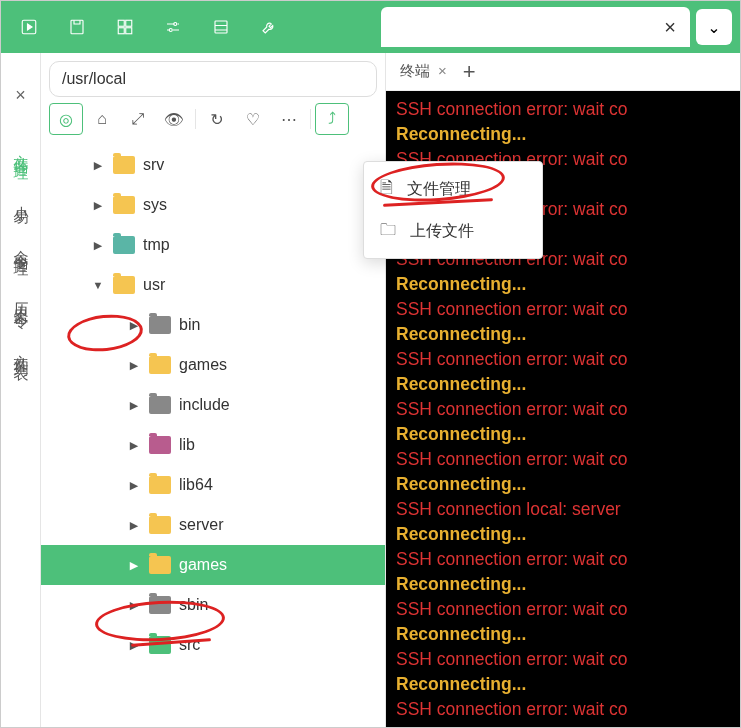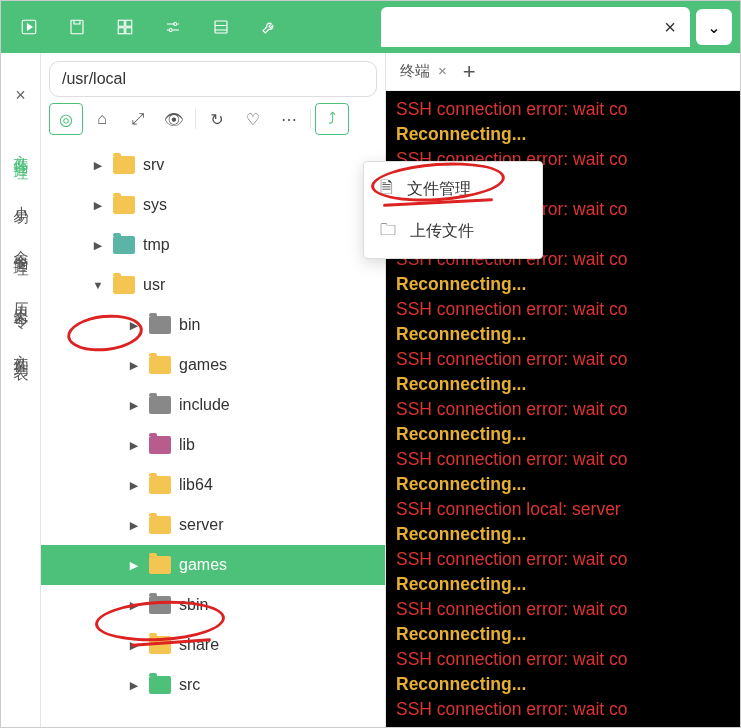--- a/index.html
+++ b/index.html
@@ -186,25 +186,20 @@
           <span class="fold yellow"></span>
           <span>games</span>
         </div>
         <div class="node" style="padding-left: 86px;">
           <span class="chev">▶</span>
           <span class="fold gray"></span>
           <span>sbin</span>
         </div>
         <div class="node" style="padding-left: 86px;">
           <span class="chev">▶</span>
-          <span class="fold yellow"></span>
-          <span>share</span>
-        </div>
-        <div class="node" style="padding-left: 86px;">
-          <span class="chev">▶</span>
           <span class="fold green"></span>
           <span>src</span>
         </div>
       </div>
   </div>
 
   <div class="term-wrap">
     <div class="term-tabs">
       <div class="term-tab">
         <span>终端</span>

